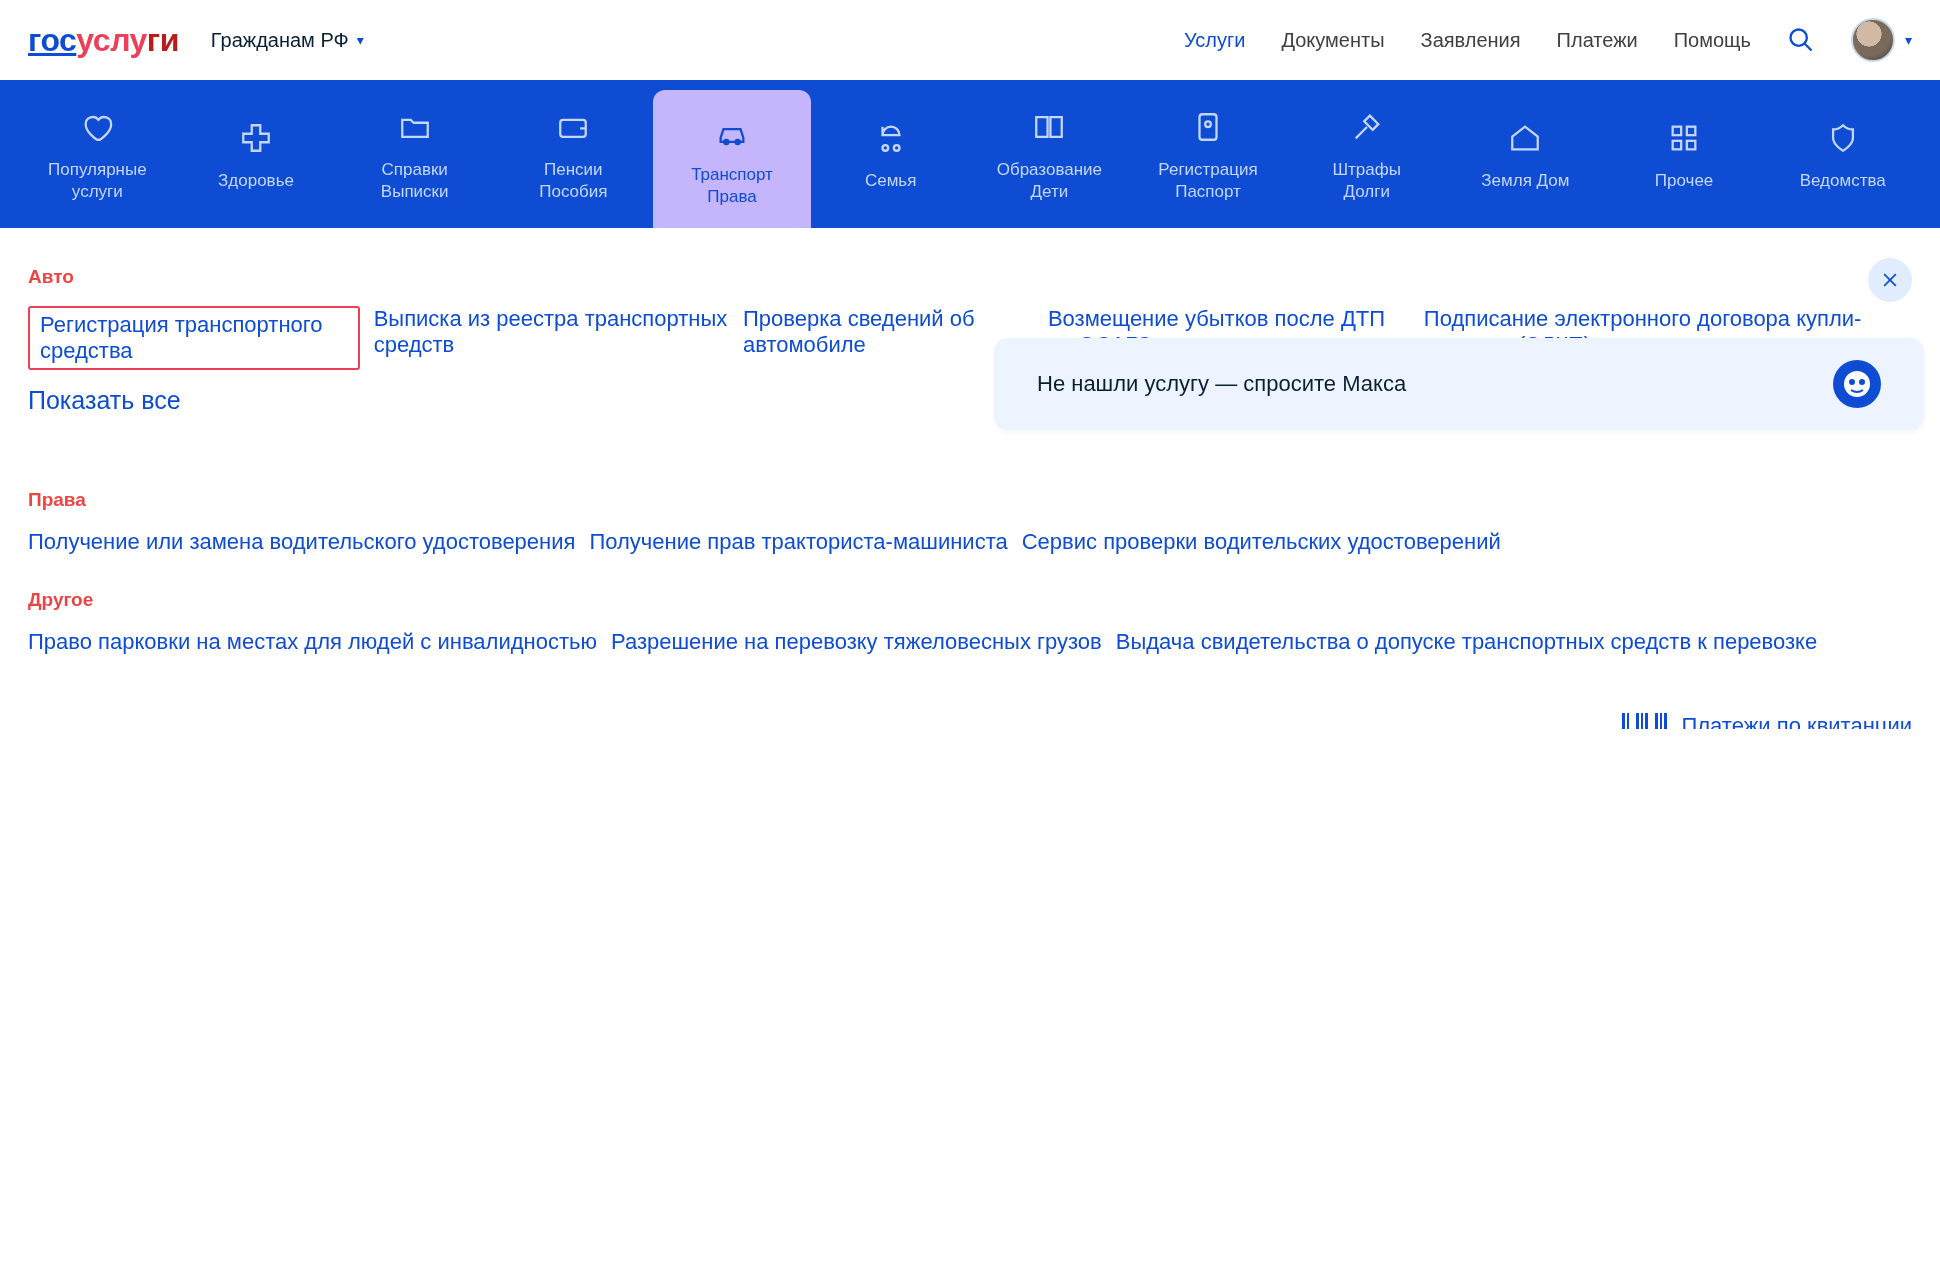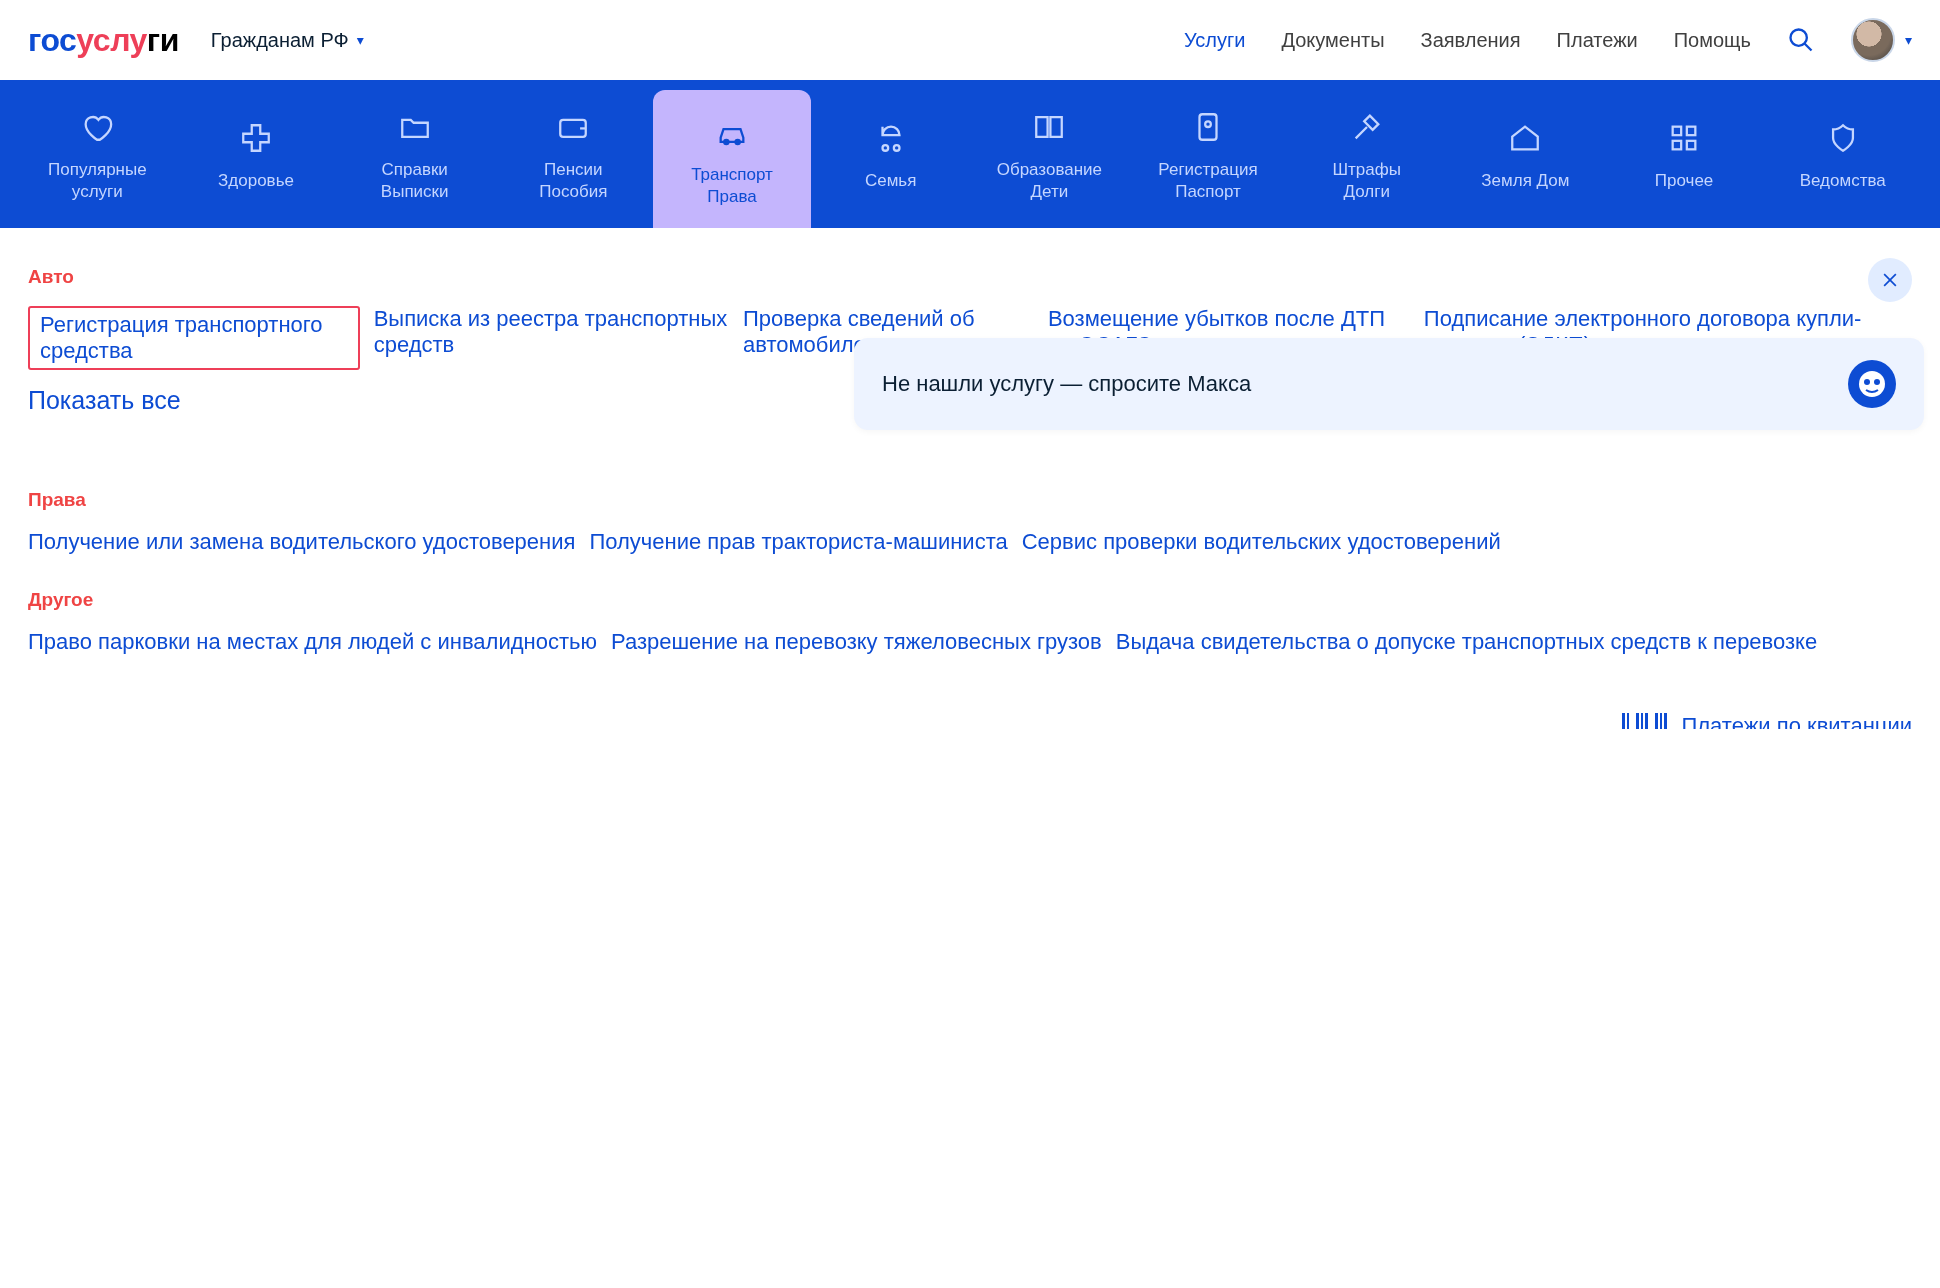--- a/index.html
+++ b/index.html
@@ -13,23 +13,23 @@
     display: flex;
     align-items: center;
     padding: 18px 28px;
     gap: 32px;
   }
   .logo {
     font-size: 32px;
     font-weight: 700;
     letter-spacing: -0.5px;
   }
-  .logo-gos { color: #0d4cd3; }
+  .logo-gos { color: #0d4cd3; text-decoration: underline; }
   .logo-us { color: #ee3f58; }
-  .logo-lugi { color: #000000; }
+  .logo-lugi { color: #b91c1c; }
   .citizens {
     font-size: 20px;
     color: #0b1f33;
     display: flex;
     align-items: center;
     gap: 8px;
     cursor: pointer;
   }
   .chevron { color: #0d4cd3; font-size: 14px; }
   .header-nav {
@@ -119,24 +119,24 @@
     border-radius: 50%;
     background: #e1ecff;
     display:flex; align-items:center; justify-content:center;
     color: #0d4cd3;
     cursor: pointer;
   }
   .assist-box {
     position: absolute;
     top: 110px;
     right: 16px;
-    width: 1070px;
+    width: 930px;
     background: #edf3ff;
     border-radius: 14px;
-    padding: 22px 28px;
+    padding: 22px 43px;
     display:flex;
     align-items:center;
     justify-content: space-between;
     box-shadow: 0 2px 6px rgba(0,0,0,0.04);
   }
   .assist-text { font-size: 22px; color: #0b1f33; }
   .assist-icon {
     width: 48px; height: 48px; border-radius: 50%;
     background: #0d4cd3;
     display:flex; align-items:center; justify-content:center;

